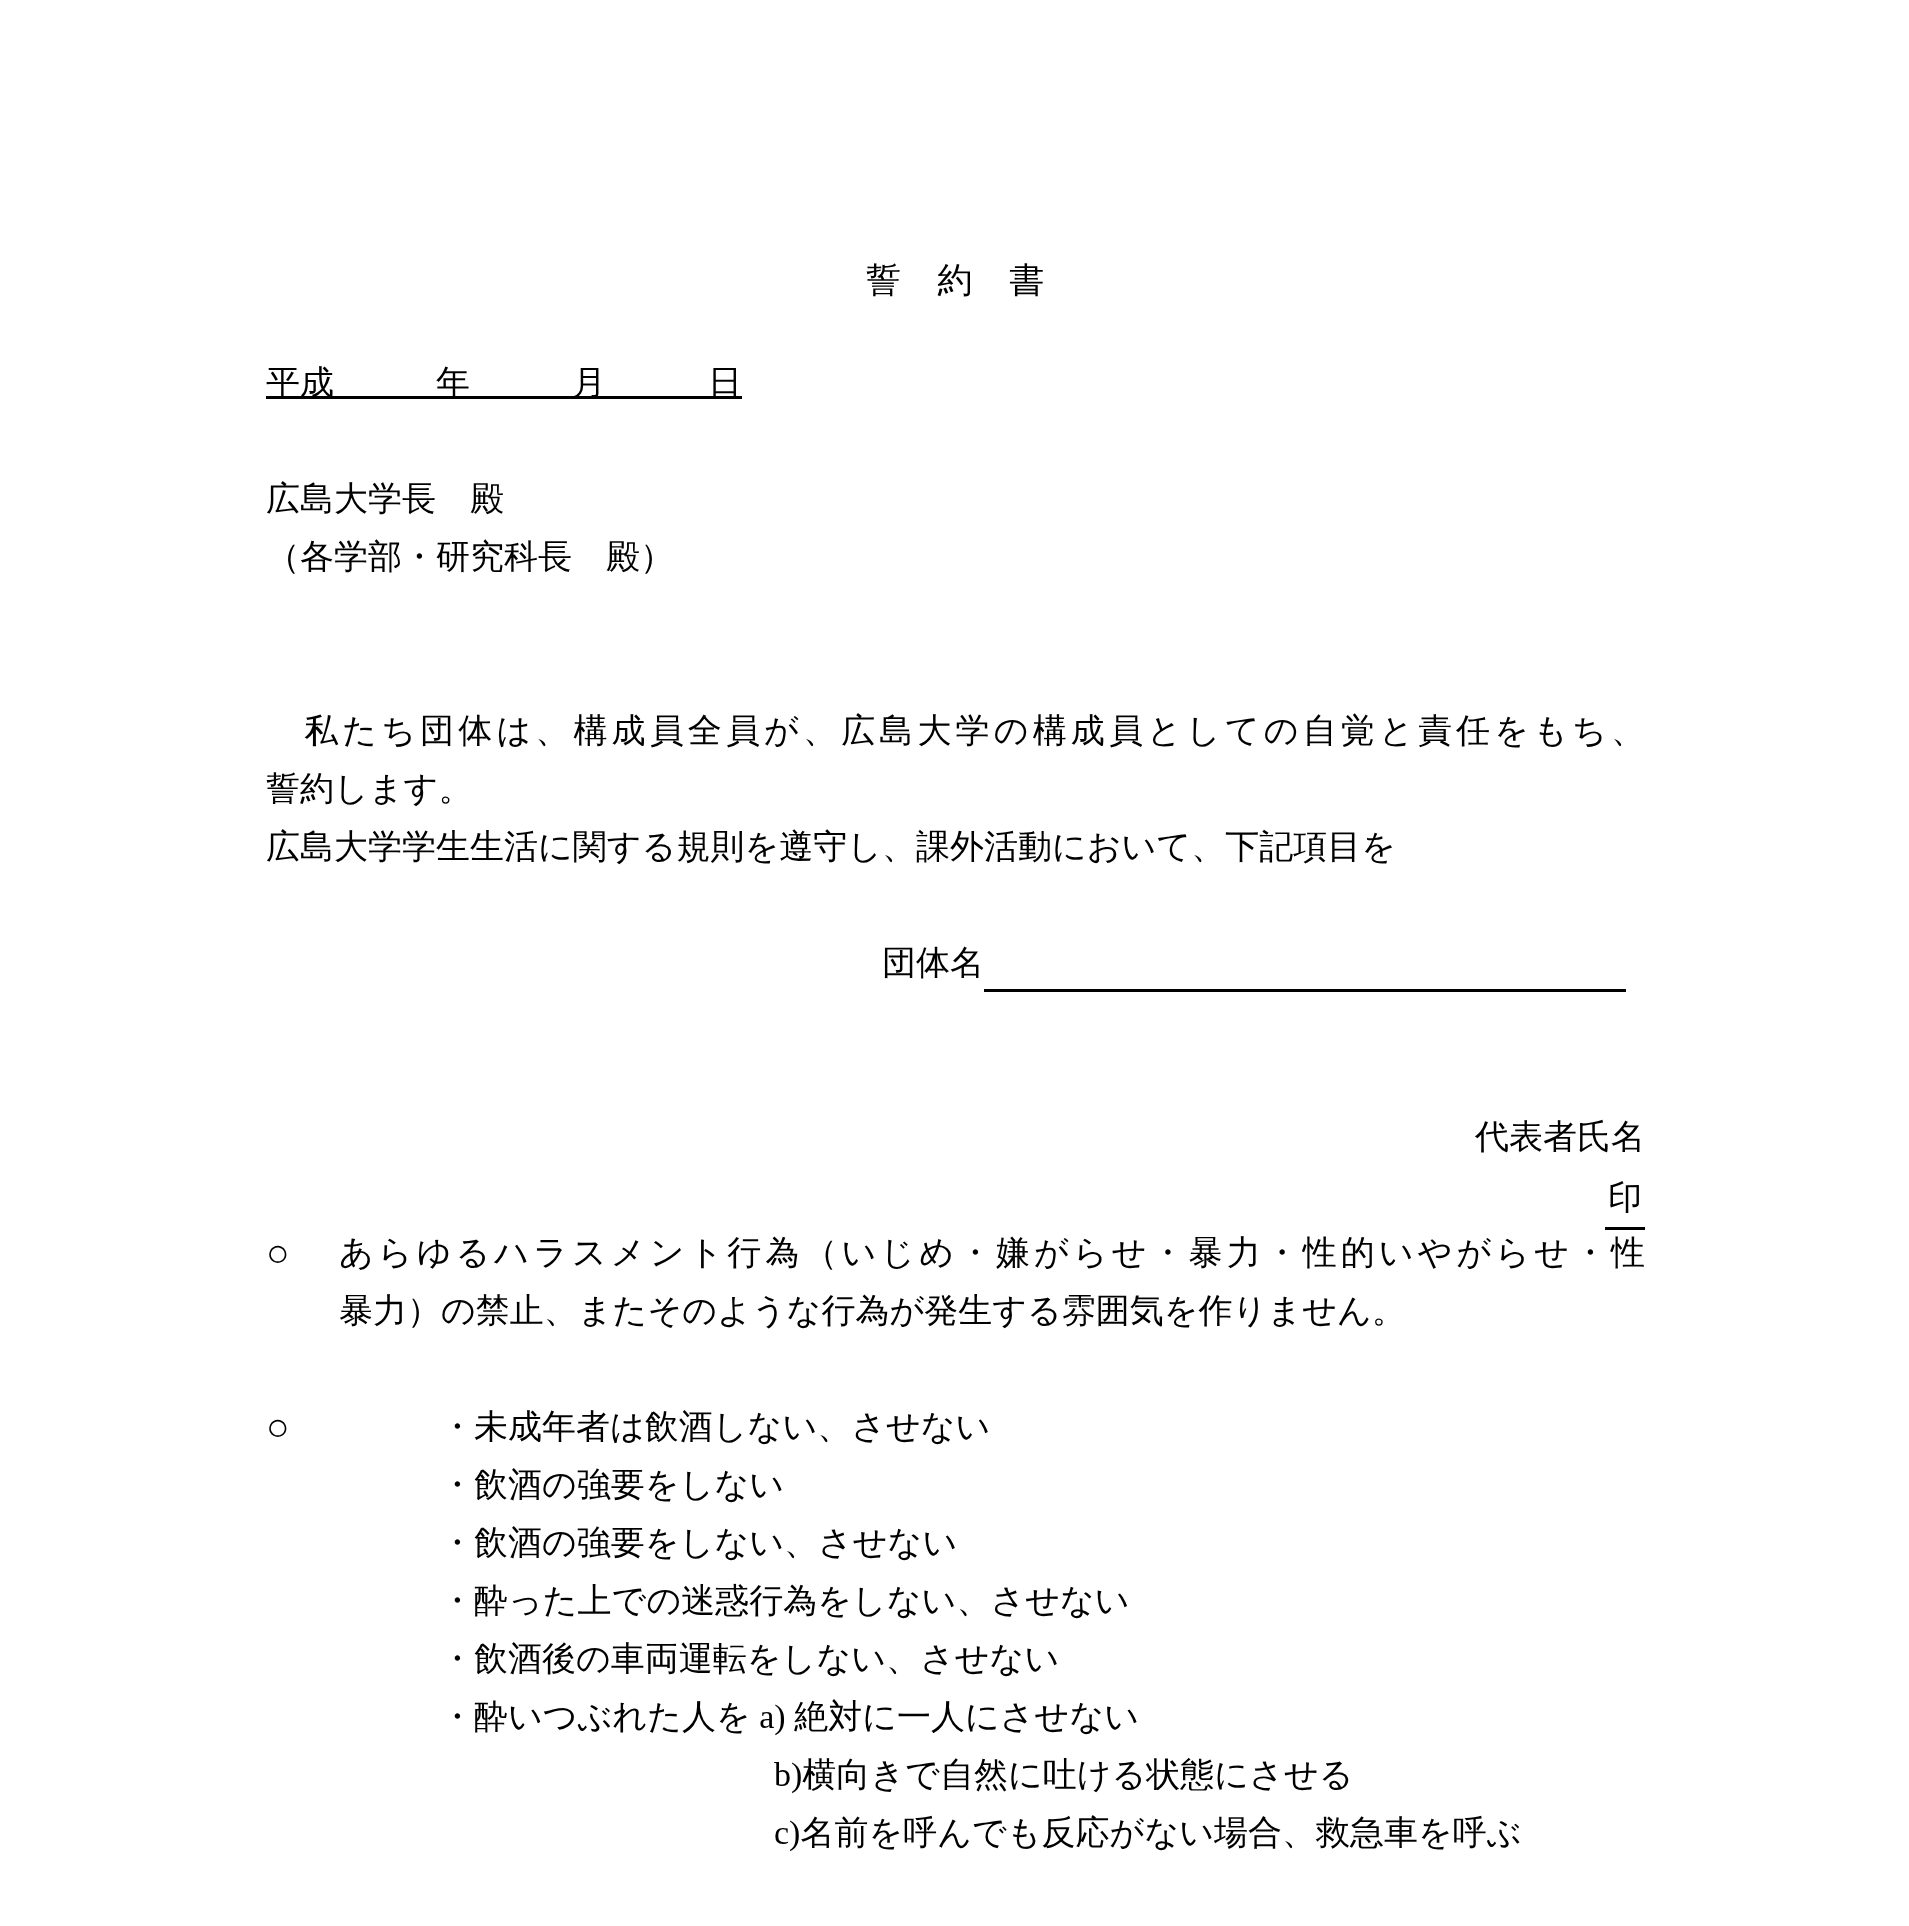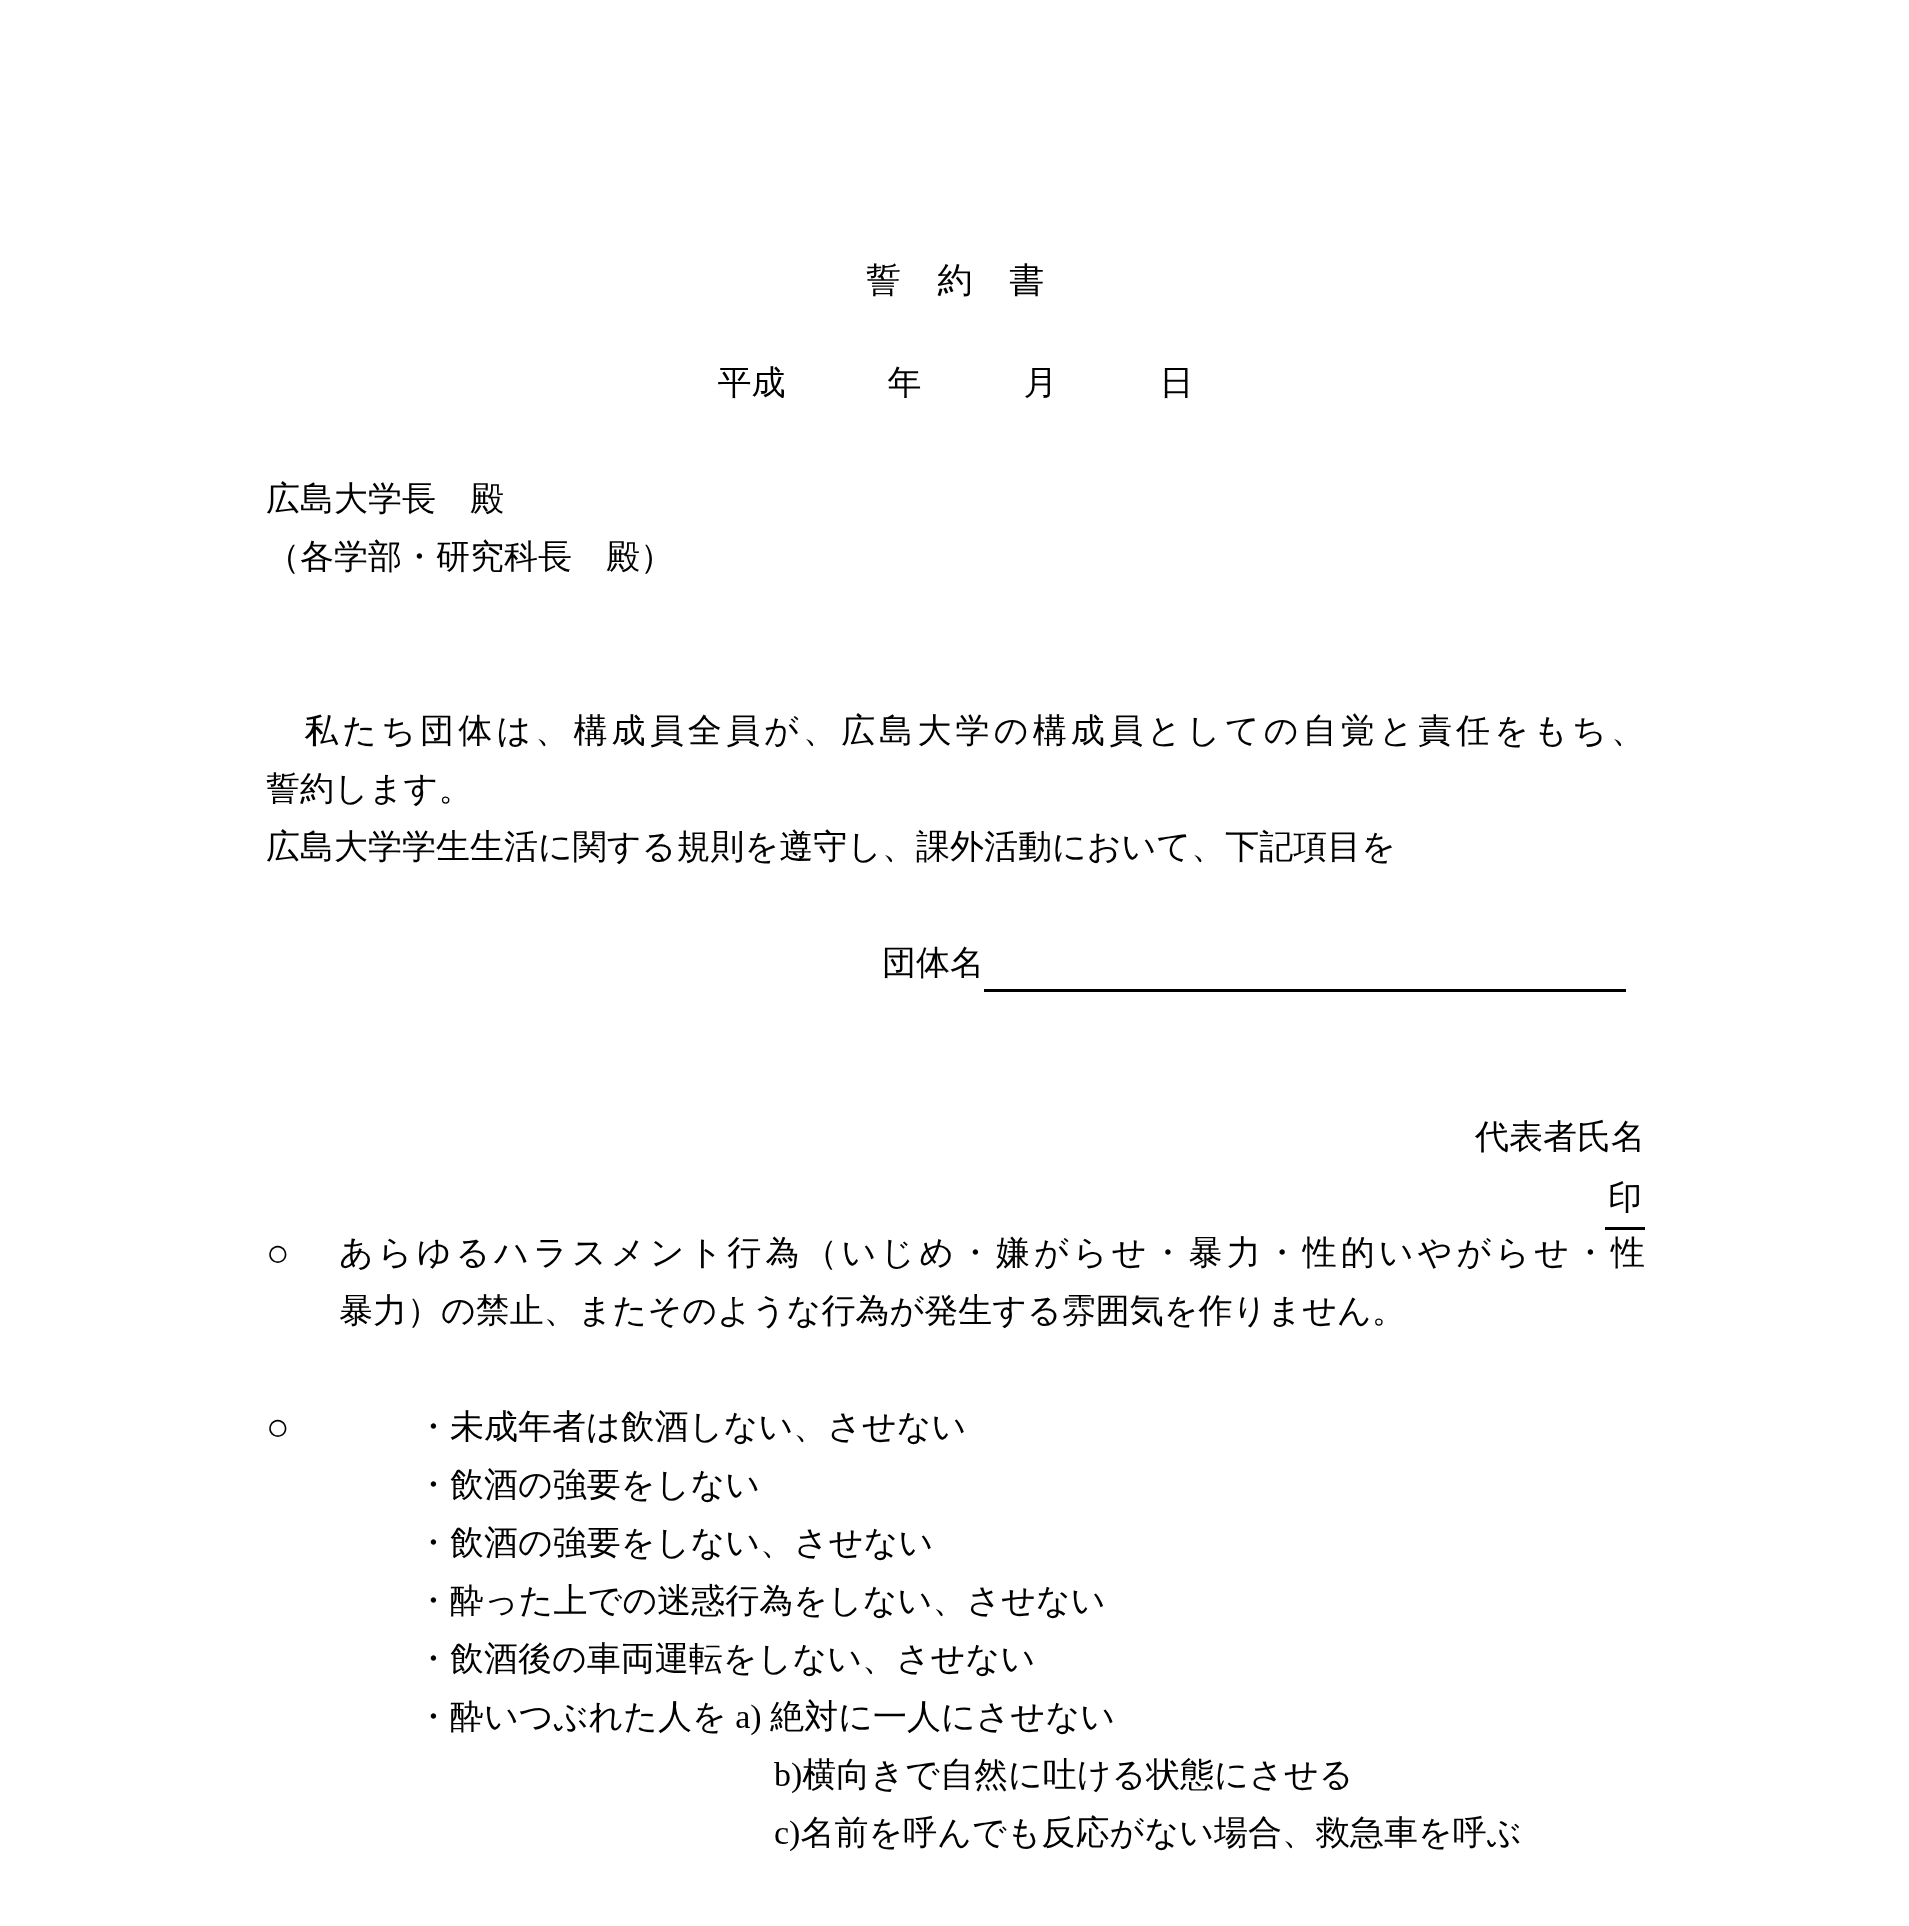--- a/index.html
+++ b/index.html
@@ -18,33 +18,33 @@
     white-space:normal;
     text-align:justify;
     text-align-last:justify;
     text-justify:inter-character;
   }
   .title{
     margin-top:250px;
     font-size:35px;line-height:62px;height:62px;
     text-align:center;letter-spacing:0.8px;
   }
-  .date-line{margin-top:42px;text-align:center;}
+  .date-line{margin-top:42px;text-align:left;text-decoration:underline;}
   .addressee{margin-top:58px;}
   .intro{margin-top:116px;}
   .field-row{display:flex;height:58px;line-height:58px;align-items:flex-end;}
   .group-row{margin-top:58px;padding-left:616px;}
   .group-row .blank-line{margin-right:19px;}
   .rep-row{margin-top:116px;padding-left:547px;flex-direction:column;}
   .blank-line{flex:1 1 auto;border-bottom:3.9px solid #000000;}
   .seal{border-bottom:3.9px solid #000000;padding:0 3.1px;}
   .pledge{display:flex;margin-top:58px;}
   .pledge .marker{flex:0 0 73px;width:73px;line-height:58px;height:58px;font-size:39px;}
   .pledge .pbody{flex:1 1 auto;min-width:0;}
-  .indent1{margin-left:77px;}
+  .indent1{margin-left:101px;}
   .indent2{margin-left:435px;}
 </style>
 </head>
 <body>
 
 <div class="page">
 
   <div class="title">誓　約　書</div>
 
   <div class="line date-line">平成　　　年　　　月　　　日</div>

